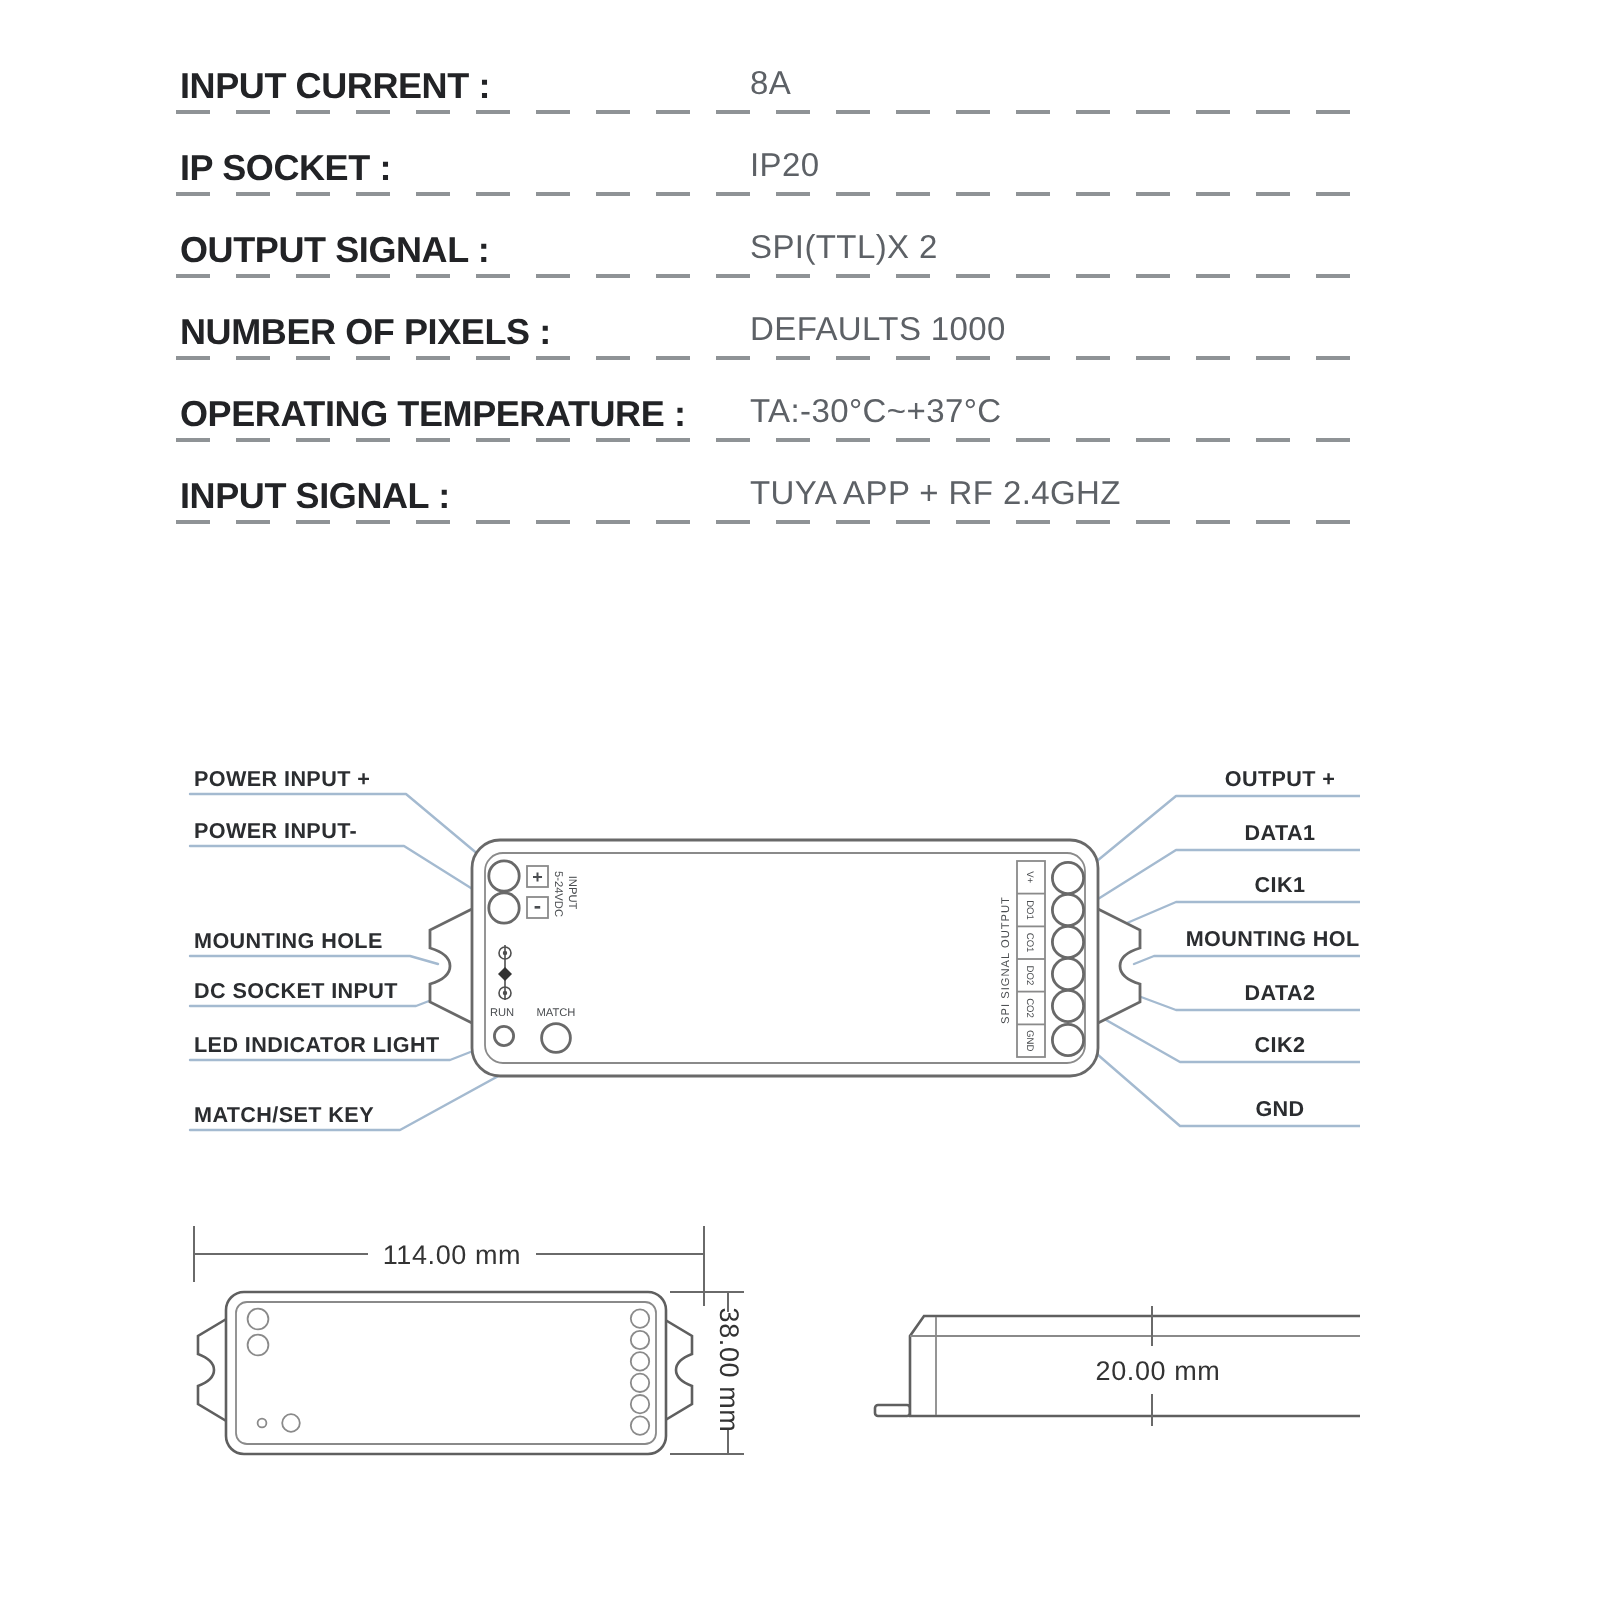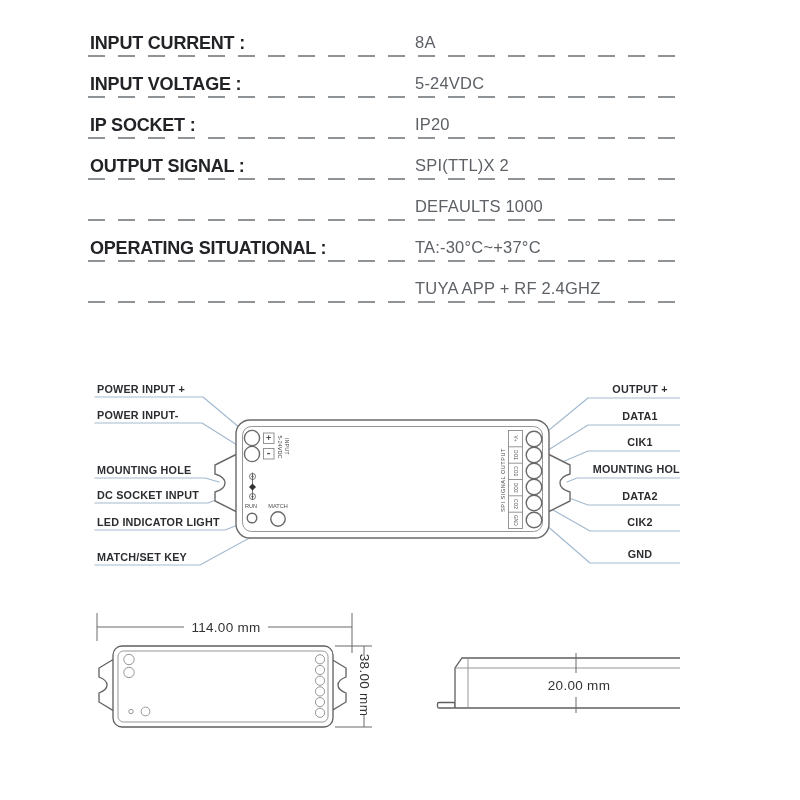--- a/index.html
+++ b/index.html
@@ -6,21 +6,21 @@
   .page{position:relative;width:680px;height:800px;background:#ffffff;overflow:hidden;
         font-family:"Liberation Sans", sans-serif;}
   
   .spec{position:absolute;left:88px;top:16px;width:628px;}
   .spec-row{position:relative;height:41px;}
   .spec-dashes{position:absolute;left:0;right:0;bottom:0;height:2px;
       background:repeating-linear-gradient(to right,#8f9396 0px,#8f9396 17px,transparent 17px,transparent 30px);}
   .spec-label{position:absolute;left:2px;bottom:3px;font-size:18px;font-weight:700;
       color:#222326;letter-spacing:-0.2px;white-space:nowrap;}
   .spec-value{position:absolute;left:287px;bottom:5px;font-size:16.5px;font-weight:400;
-      color:#5d6166;letter-spacing:0.2px;white-space:nowrap;margin-left:40px;}
+      color:#5d6166;letter-spacing:0.2px;white-space:nowrap;}
   
   svg{position:absolute;left:0;}
   svg text{font-family:"Liberation Sans", sans-serif;}
   .dlabel{font-size:10.8px;font-weight:700;fill:#2b2d30;letter-spacing:0.2px;}
   .micro{fill:#4a4d50;}
   .dimtext{font-size:13.5px;fill:#333;letter-spacing:0.3px;}
   .leader{stroke:#a4bad0;stroke-width:1.2;fill:none;stroke-linejoin:round;stroke-linecap:round;}
   .dev{stroke:#696969;stroke-width:1.4;fill:#ffffff;}
   .devthin{stroke:#8a8a8a;stroke-width:0.9;fill:none;}
   .draw{stroke:#5f5f5f;stroke-width:1.3;fill:#ffffff;}
@@ -33,44 +33,41 @@
 <div class="page">
 
   <div class="spec">
     <div class="spec-row">
       <div class="spec-dashes"></div>
       <span class="spec-label">INPUT CURRENT :</span>
       <span class="spec-value">8A</span>
     </div>
     <div class="spec-row">
       <div class="spec-dashes"></div>
-      <span class="spec-label">INPUT VOLTAGE :</span>
-      <span class="spec-value">5-24VDC</span>
-    </div>
-    <div class="spec-row">
-      <div class="spec-dashes"></div>
       <span class="spec-label">IP SOCKET :</span>
       <span class="spec-value">IP20</span>
     </div>
     <div class="spec-row">
       <div class="spec-dashes"></div>
       <span class="spec-label">OUTPUT SIGNAL :</span>
       <span class="spec-value">SPI(TTL)X 2</span>
     </div>
     <div class="spec-row">
       <div class="spec-dashes"></div>
+      <span class="spec-label">NUMBER OF PIXELS :</span>
       <span class="spec-value">DEFAULTS 1000</span>
     </div>
     <div class="spec-row">
       <div class="spec-dashes"></div>
-      <span class="spec-label">OPERATING SITUATIONAL :</span>
+      <span class="spec-label">OPERATING TEMPERATURE :</span>
       <span class="spec-value">TA:-30°C~+37°C</span>
     </div>
     <div class="spec-row">
       <div class="spec-dashes"></div>
+      <span class="spec-label">INPUT SIGNAL :</span>
       <span class="spec-value">TUYA APP + RF 2.4GHZ</span>
     </div>
   </div>
 
   <svg style="top:370px" width="800" height="235" viewBox="0 370 800 235">
 
     <g class="leader">
       <polyline points="95,397 203,397 246,433"></polyline>
       <polyline points="95,423 202,423 245,450"></polyline>
       <polyline points="95,478 205,478 219,482"></polyline>

